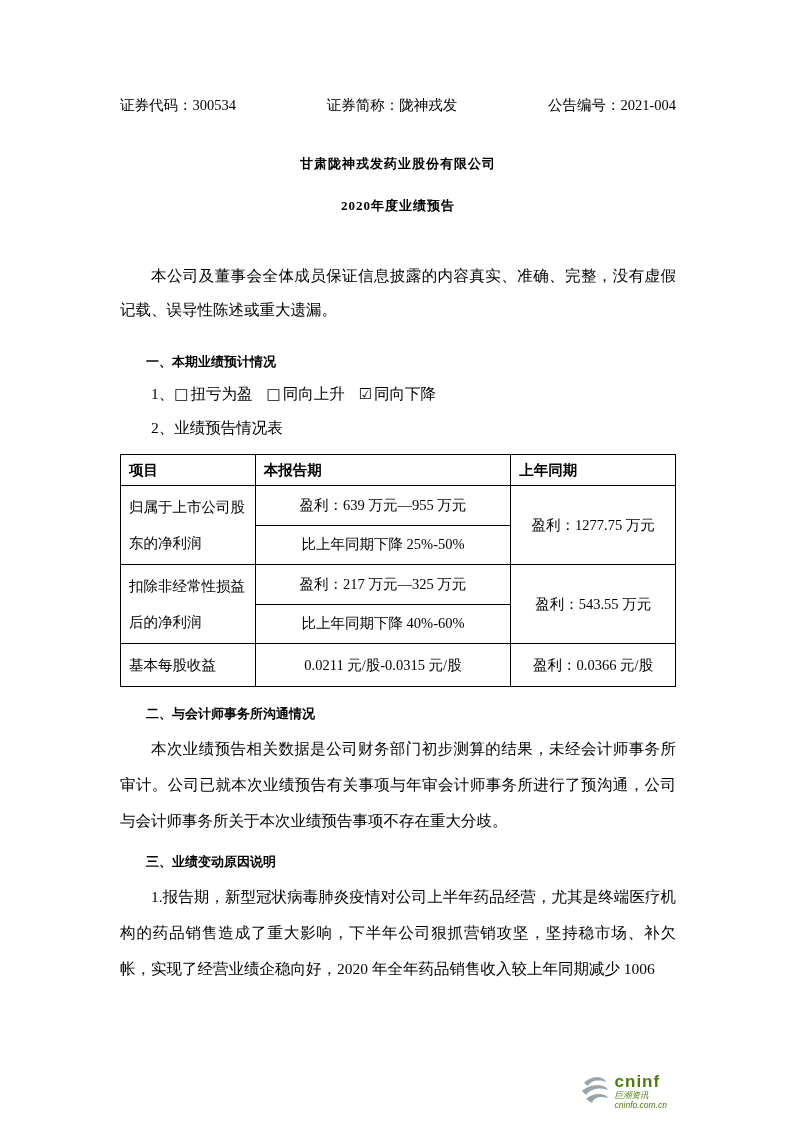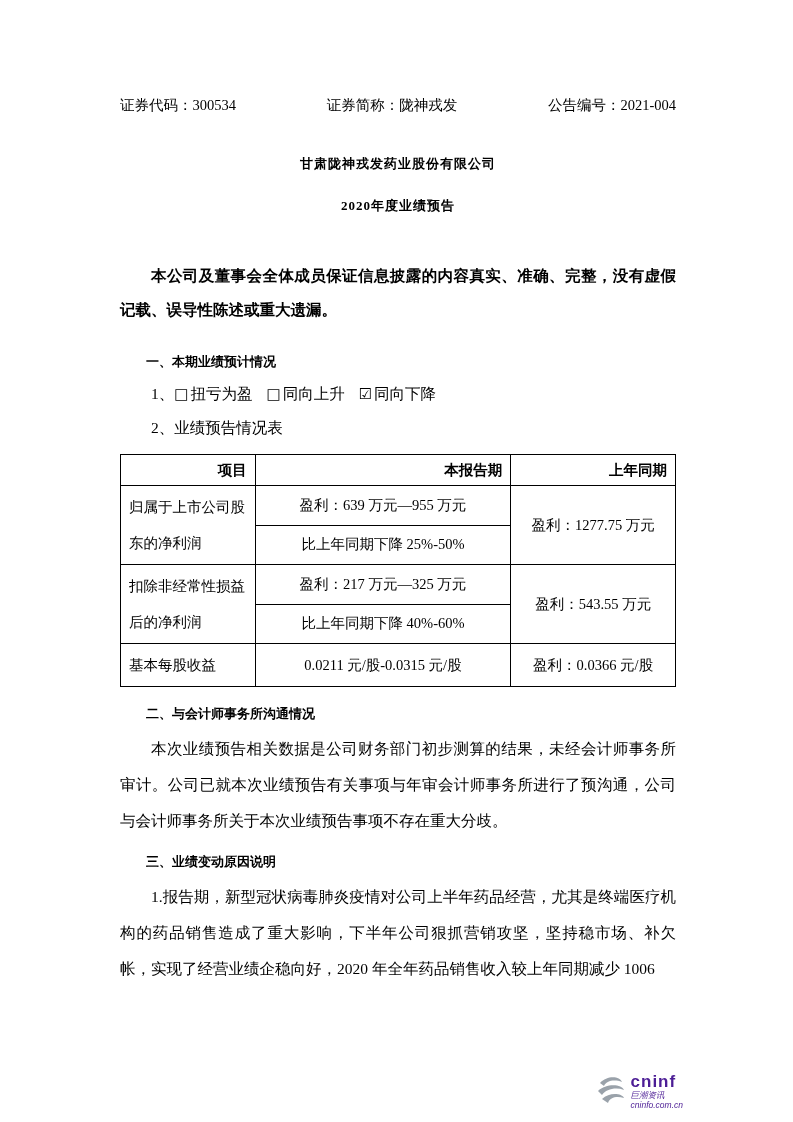--- a/index.html
+++ b/index.html
@@ -30,21 +30,21 @@
   .title {
     text-align: center;
     font-weight: bold;
     font-size: 13px;
     letter-spacing: 1px;
   }
   .title-company { margin-top: 40px; }
   .title-report  { margin-top: 24px; }
   .disclaimer {
     margin-top: 44px;
-    font-weight: bold;
+    font-weight: normal;
     font-size: 15.5px;
     line-height: 34px;
     text-indent: 2em;
     text-align: justify;
   }
   .h2 {
     font-weight: bold;
     font-size: 13px;
     text-indent: 2em;
   }
@@ -62,21 +62,21 @@
     width: 100%;
     margin-top: 15px;
     font-size: 14.5px;
   }
   table.perf th, table.perf td {
     border: 1px solid #000;
     padding: 3px 8px;
   }
   table.perf th {
     font-weight: bold;
-    text-align: right;
+    text-align: left;
     height: 31px;
   }
   td.item {
     text-align: left;
     padding-left: 12px;
     line-height: 36px;
     width: 135px;
   }
   td.val { text-align: center; }
   td.sub { height: 38px; }
@@ -87,25 +87,25 @@
   .para {
     font-size: 15.5px;
     line-height: 36px;
     text-indent: 2em;
     text-align: justify;
     margin-top: 8px;
   }
   .h2-3 { margin-top: 14px; }
   .watermark {
     position: absolute;
-    right: 12px;
+    right: 28px;
     bottom: 12px;
     display: flex;
     align-items: flex-start;
-    color: #4c1d95;
+    color: #4d7c0f;
   }
   .wm-icon { margin-right: 4px; margin-top: 2px; }
   .wm-text { display: flex; flex-direction: column; line-height: 1.1; }
   .wm-brand {
     font-family: "Liberation Sans", sans-serif;
     font-weight: bold;
     font-size: 17px;
     letter-spacing: 1px;
   }
   .wm-sub {

